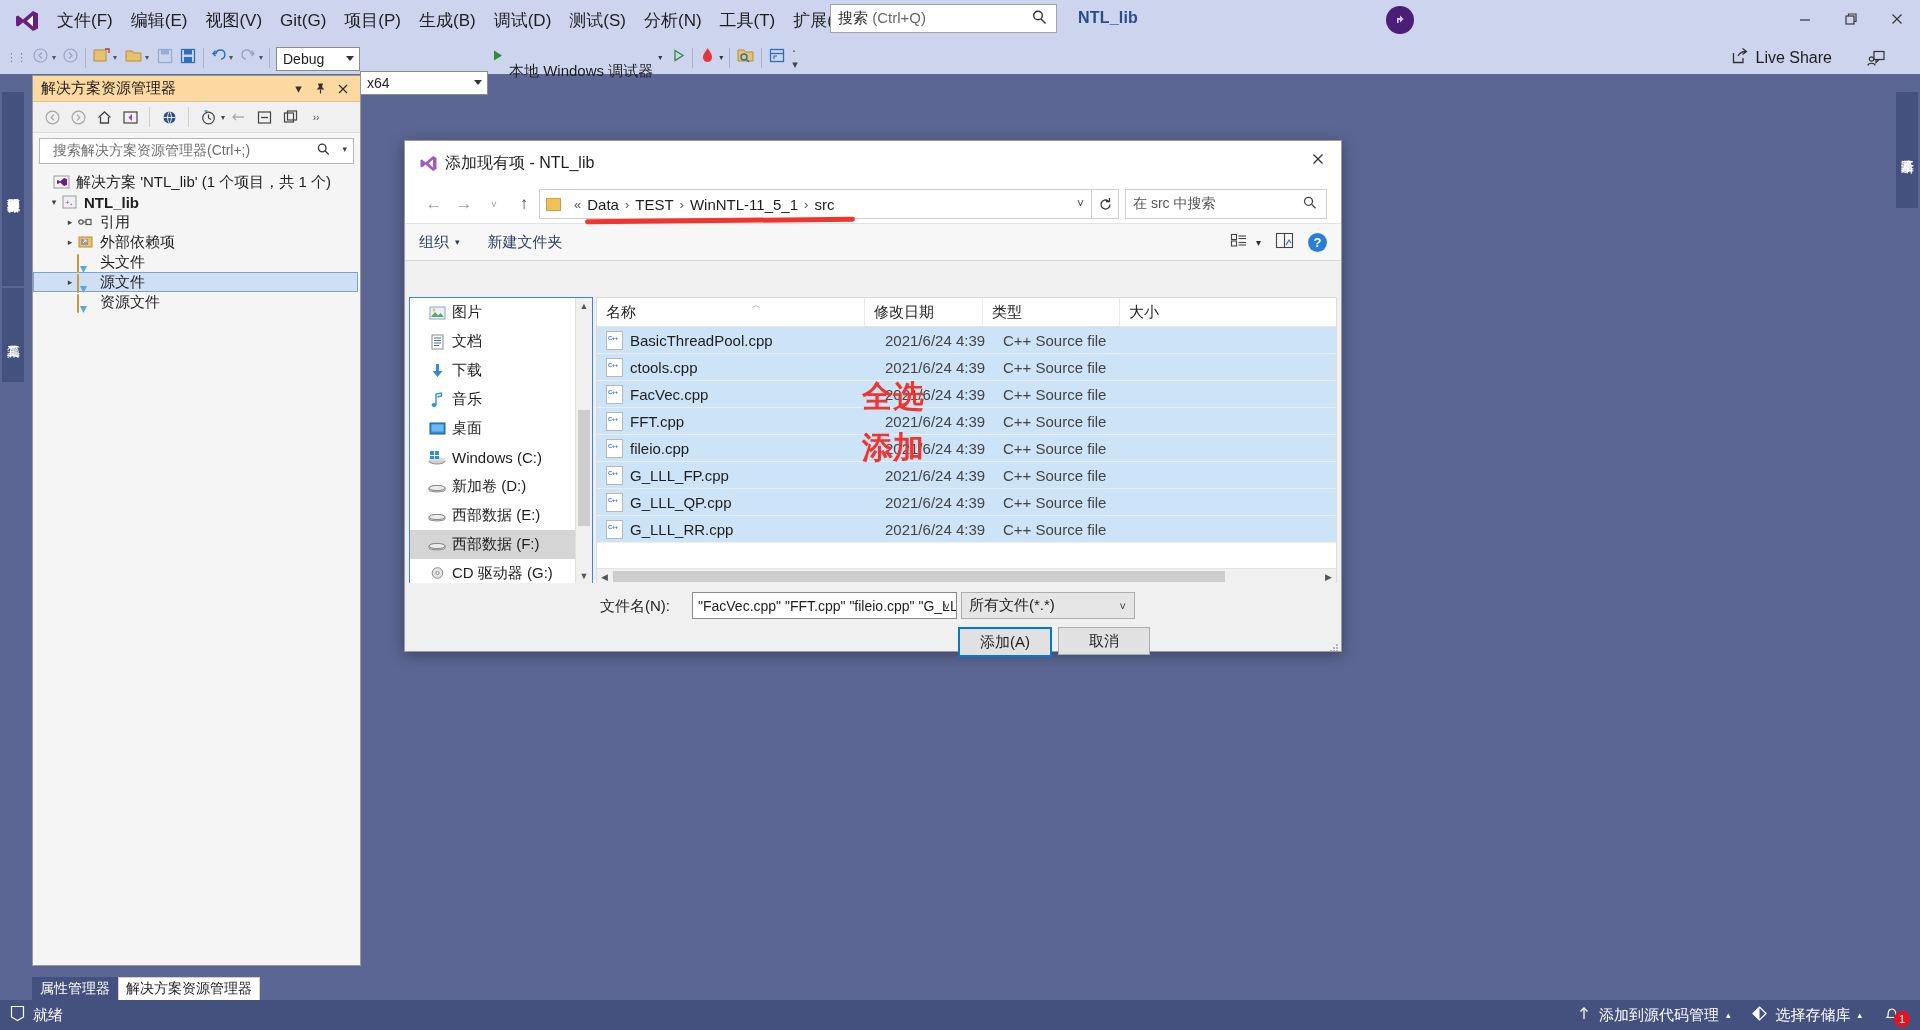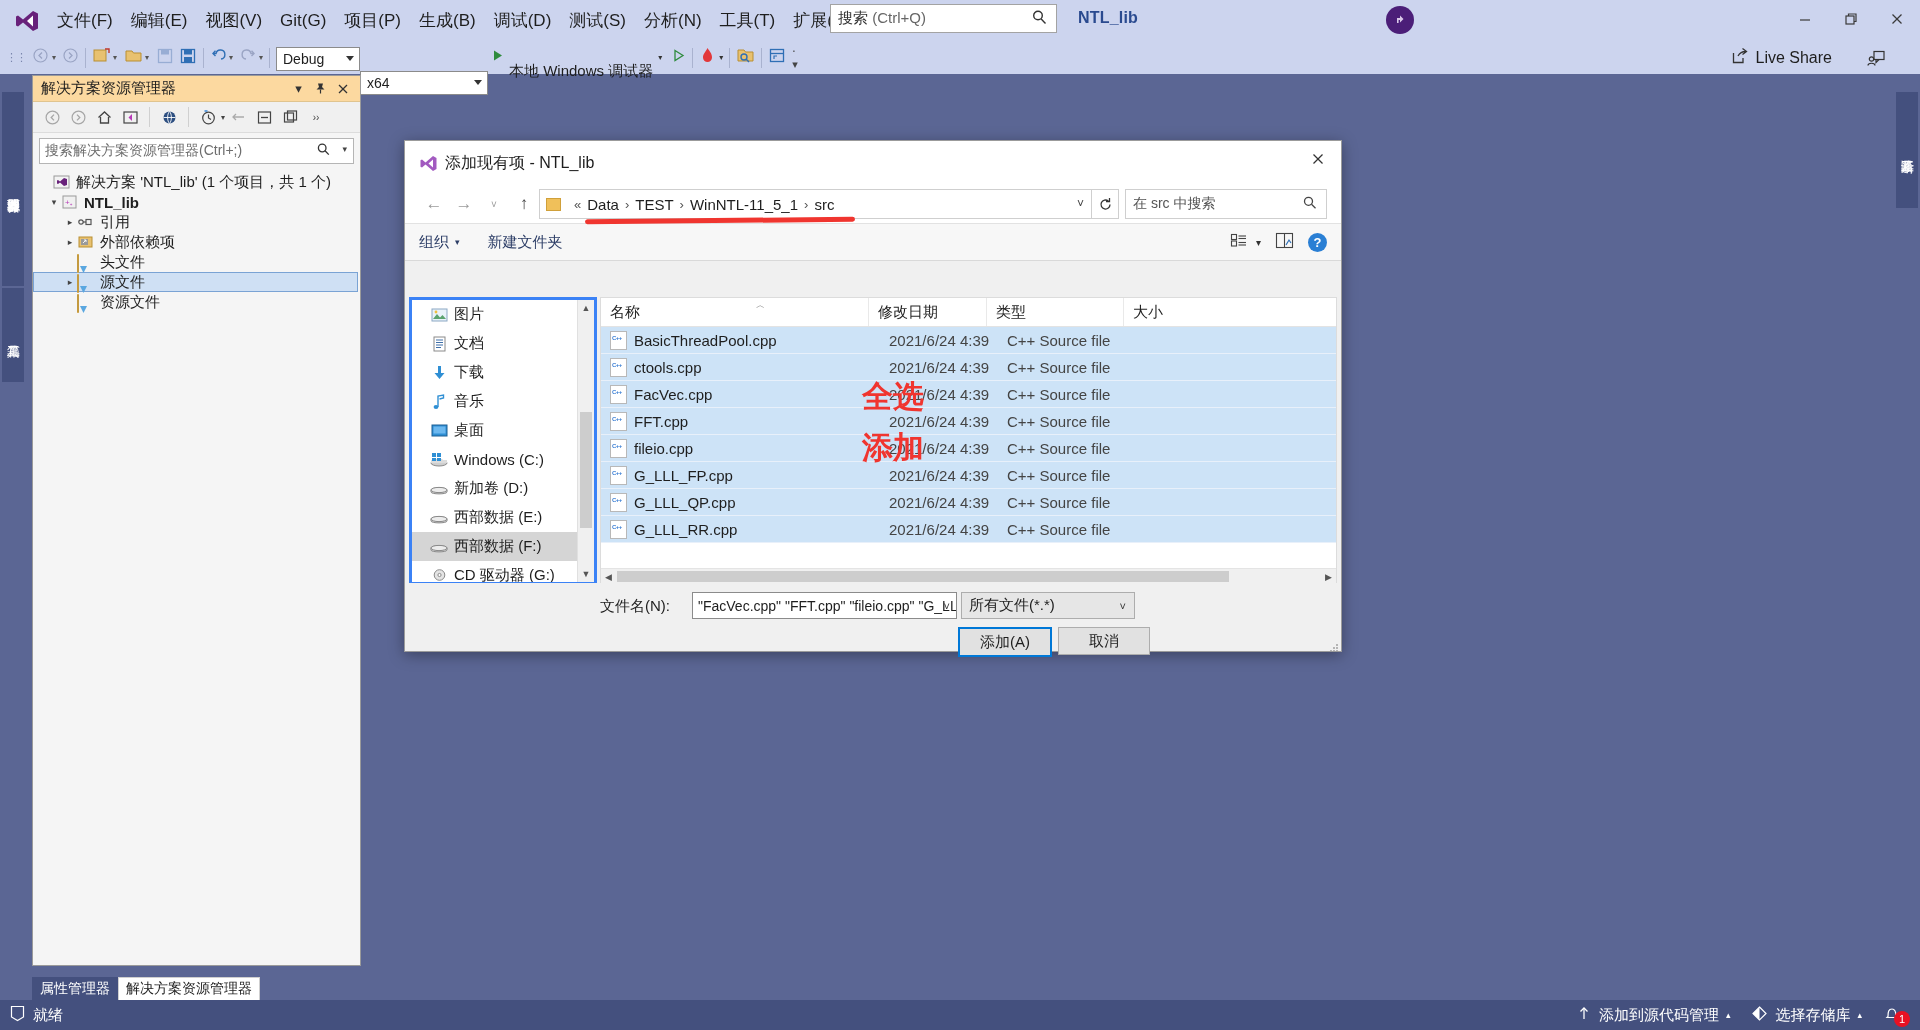--- a/index.html
+++ b/index.html
@@ -46,21 +46,21 @@
   .vtab.r{left:2px;}
 
   
   .se{position:absolute;left:32px;top:75px;width:327px;height:889px;background:#f5f5f5;border:1px solid #9a9a9a;}
   .se-head{height:25px;background:#fcd9a0;display:flex;align-items:center;position:relative;border-bottom:1px solid #e0c48f;}
   .se-title{margin-left:8px;font-size:15px;color:#1e1e1e;}
   .se-hbtn{position:absolute;top:3px;width:19px;height:19px;display:flex;align-items:center;justify-content:center;font-size:13px;color:#333;}
   .se-tools{height:30px;background:#f0f0f0;border-bottom:1px solid #dcdcdc;display:flex;align-items:center;padding-left:6px;}
   .se-tool{width:26px;height:26px;display:flex;align-items:center;justify-content:center;}
   .se-search{margin:5px 6px 0 6px;height:24px;background:#fff;border:1px solid #b5b5b5;display:flex;align-items:center;position:relative;}
-  .se-search .ph{margin-left:5px;font-size:14px;color:#6d6d6d;}
+  .se-search .ph{margin-left:13px;font-size:14px;color:#6d6d6d;}
   .tree{margin-top:8px;font-size:15px;color:#1e1e1e;}
   .trow{height:20px;display:flex;align-items:center;padding-left:6px;white-space:nowrap;}
   .trow.sel{background:#cfe0f4;border:1px solid #7aa3d4;height:18px;}
   .tw{display:inline-block;width:14px;text-align:center;font-size:9px;color:#444;}
   .ticon{display:inline-block;width:18px;height:14px;margin-right:5px;position:relative;}
   .folder{width:16px;height:12px;background:#e8c170;border:1px solid #c49a3f;border-radius:1px;position:relative;}
   .folder:after{content:"";position:absolute;left:2px;bottom:-1px;width:7px;height:7px;
     background:#5aa7e0;clip-path:polygon(0 0,100% 0,50% 100%);}
   .tlabel.bold{font-weight:bold;}
 
@@ -92,21 +92,21 @@
   .refresh{width:26px;height:28px;display:flex;align-items:center;justify-content:center;font-size:15px;color:#333;border:1px solid #cfcfcf;border-left:none;}
   .dsearch{width:200px;height:28px;border:1px solid #cfcfcf;margin-left:6px;display:flex;align-items:center;position:relative;background:#fff;}
   .dsearch .ph{margin-left:7px;font-size:14px;color:#555;}
   .cmdrow{height:36px;background:#f7f7f7;border-top:1px solid #e2e2e2;border-bottom:1px solid #d9d9d9;display:flex;align-items:center;padding:0 14px;position:relative;}
   .cmd{font-size:15px;color:#2c3d66;margin-right:28px;display:flex;align-items:center;}
   .cmd .ca{margin-left:6px;font-size:9px;}
   .vopt{position:absolute;right:14px;display:flex;align-items:center;}
   .help{width:19px;height:19px;border-radius:50%;background:#2a7fd4;color:#fff;font-size:13px;font-weight:bold;display:flex;align-items:center;justify-content:center;margin-left:14px;}
 
   .body{position:absolute;left:4px;top:156px;width:928px;height:288px;display:flex;}
-  .places{width:182px;background:#fff;border:3px solid #3b82f6;overflow:hidden;position:relative;}
+  .places{width:182px;background:#fff;border:1px solid #3b82f6;overflow:hidden;position:relative;}
   .place{height:29px;display:flex;align-items:center;padding-left:42px;font-size:15px;color:#1e1e1e;position:relative;}
   .place.sel{background:#d5d5d5;}
   .place .pi{position:absolute;left:18px;width:18px;height:16px;display:flex;align-items:center;justify-content:center;}
   .vscroll{position:absolute;right:0;top:0;width:16px;height:100%;background:#f0f0f0;border-left:1px solid #e0e0e0;}
   .vsb-up,.vsb-dn{height:16px;display:flex;align-items:center;justify-content:center;font-size:9px;color:#555;background:#f0f0f0;}
   .vsb-thumb{position:absolute;left:2px;width:12px;background:#cdcdcd;}
 
   .filepane{flex:1;margin-left:3px;background:#fff;border:1px solid #dcdcdc;position:relative;overflow:hidden;}
   .fhead{height:28px;background:#fff;border-bottom:1px solid #e3e3e3;display:flex;align-items:center;font-size:15px;color:#1e1e1e;position:relative;}
   .fh{height:28px;display:flex;align-items:center;padding-left:9px;border-right:1px solid #e9e9e9;box-sizing:border-box;}

